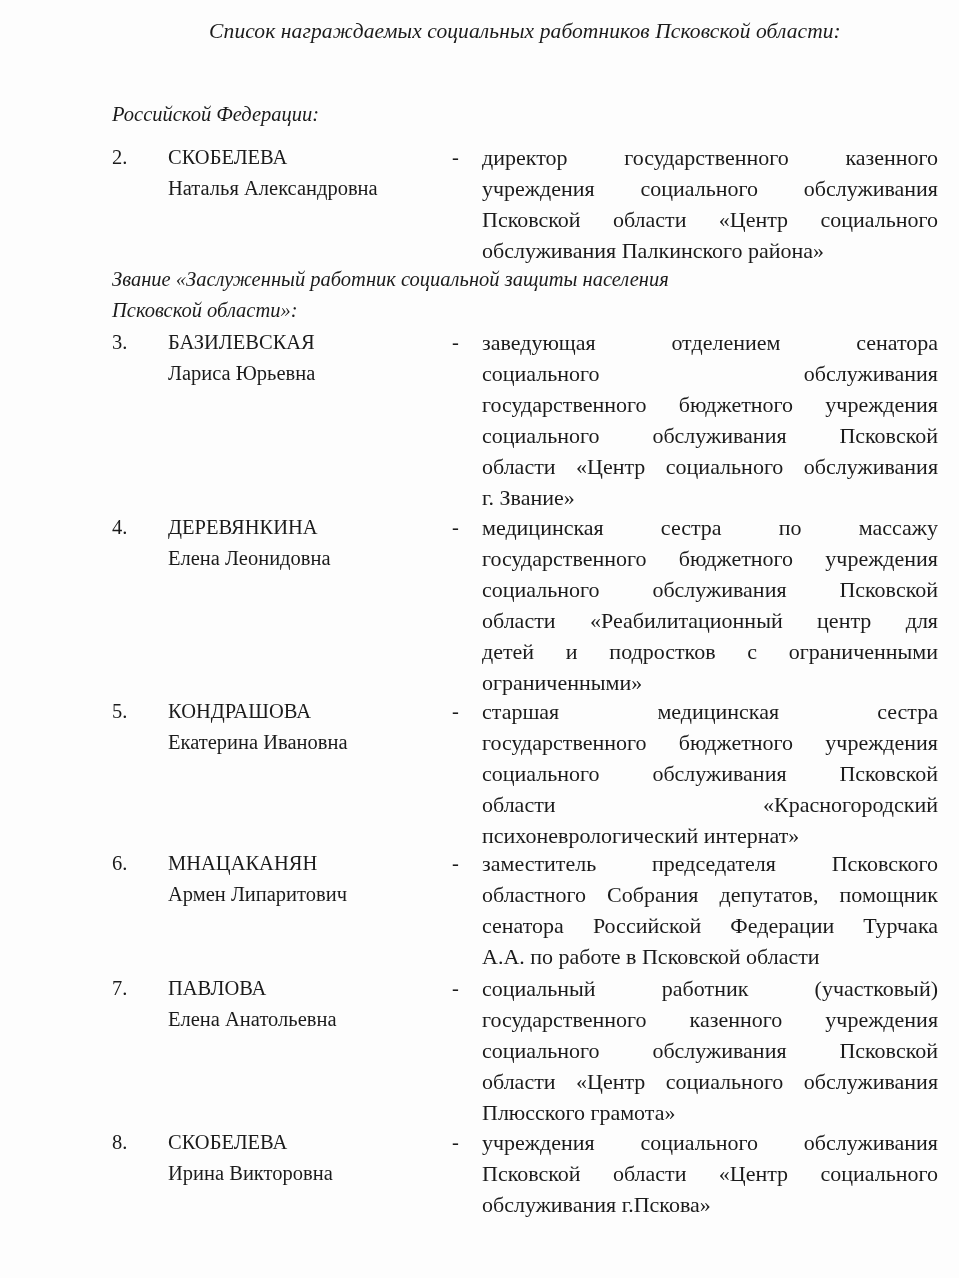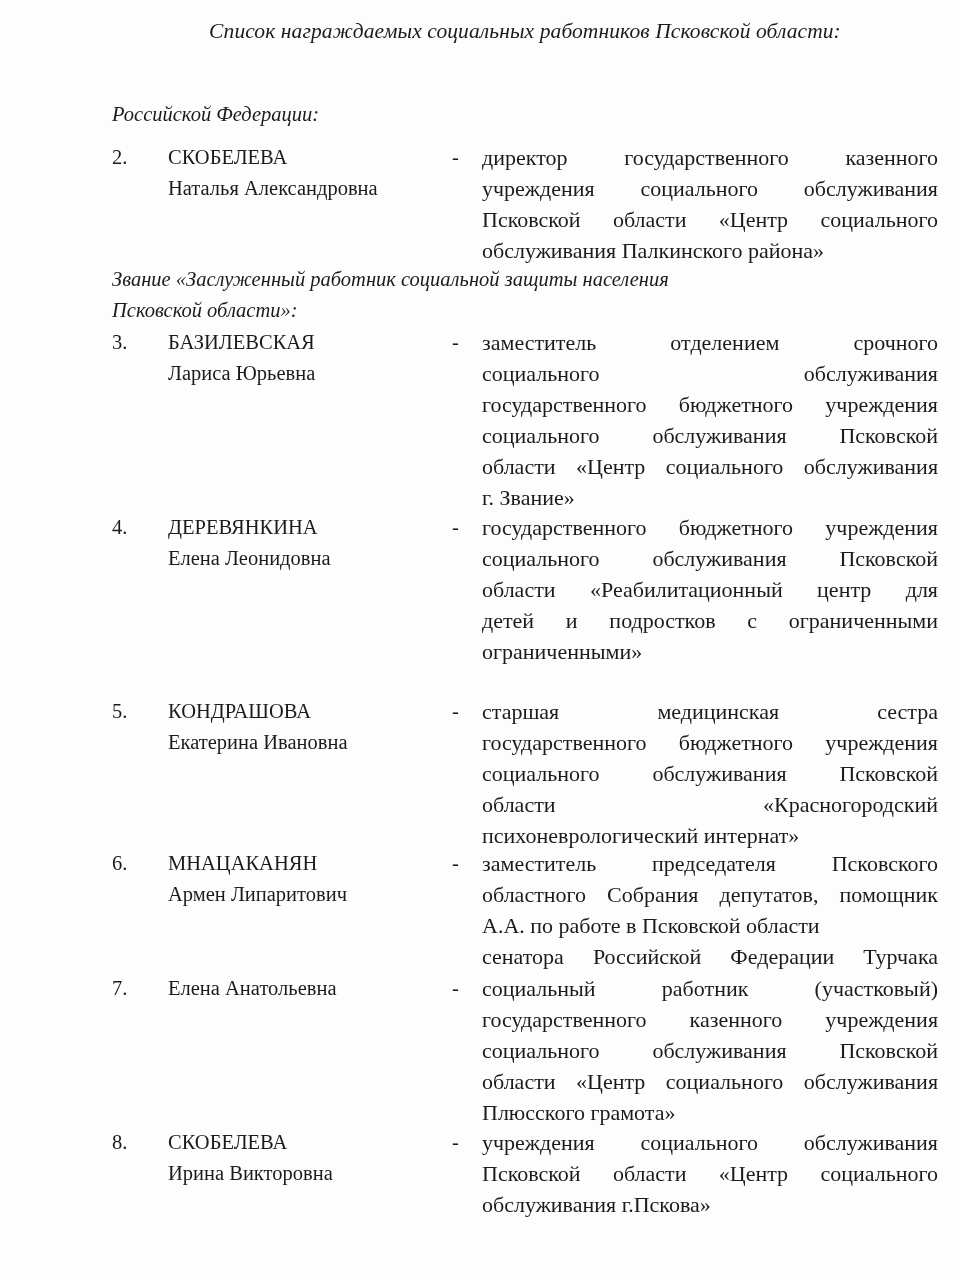--- a/index.html
+++ b/index.html
@@ -127,37 +127,38 @@
   </div>
 
   <div class="entry" style="top:327px;">
     <div class="entry-num">3.</div>
     <div class="entry-names">
       <span class="entry-surname">БАЗИЛЕВСКАЯ</span>
       <span class="entry-patronymic">Лариса Юрьевна</span>
     </div>
     <div class="entry-dash">-</div>
     <div class="entry-desc">
-      <span class="ln">заместитель отделением срочного</span>
+      <span class="ln">заведующая отделением сенатора</span>
       <span class="ln">социального обслуживания</span>
       <span class="ln">государственного бюджетного учреждения</span>
       <span class="ln">социального обслуживания Псковской</span>
       <span class="ln">области «Центр социального обслуживания</span>
       <span class="ln last">г. Звание»</span>
     </div>
   </div>
 
   <div class="entry" style="top:512px;">
     <div class="entry-num">4.</div>
     <div class="entry-names">
       <span class="entry-surname">ДЕРЕВЯНКИНА</span>
       <span class="entry-patronymic">Елена Леонидовна</span>
     </div>
     <div class="entry-dash">-</div>
     <div class="entry-desc">
+      <span class="ln">медицинская сестра по массажу</span>
       <span class="ln">государственного бюджетного учреждения</span>
       <span class="ln">социального обслуживания Псковской</span>
       <span class="ln">области «Реабилитационный центр для</span>
       <span class="ln">детей и подростков с ограниченными</span>
       <span class="ln last">ограниченными»</span>
     </div>
   </div>
 
   <div class="entry" style="top:696px;">
     <div class="entry-num">5.</div>
@@ -178,28 +179,29 @@
   <div class="entry" style="top:848px;">
     <div class="entry-num">6.</div>
     <div class="entry-names">
       <span class="entry-surname">МНАЦАКАНЯН</span>
       <span class="entry-patronymic">Армен Липаритович</span>
     </div>
     <div class="entry-dash">-</div>
     <div class="entry-desc">
       <span class="ln">заместитель председателя Псковского</span>
       <span class="ln">областного Собрания депутатов, помощник</span>
+      <span class="ln">сенатора Российской Федерации Турчака</span>
       <span class="ln last">А.А. по работе в Псковской области</span>
-      <span class="ln">сенатора Российской Федерации Турчака</span>
     </div>
   </div>
 
   <div class="entry" style="top:973px;">
     <div class="entry-num">7.</div>
     <div class="entry-names">
+      <span class="entry-surname">ПАВЛОВА</span>
       <span class="entry-patronymic">Елена Анатольевна</span>
     </div>
     <div class="entry-dash">-</div>
     <div class="entry-desc">
       <span class="ln">социальный работник (участковый)</span>
       <span class="ln">государственного казенного учреждения</span>
       <span class="ln">социального обслуживания Псковской</span>
       <span class="ln">области «Центр социального обслуживания</span>
       <span class="ln last">Плюсского грамота»</span>
     </div>

